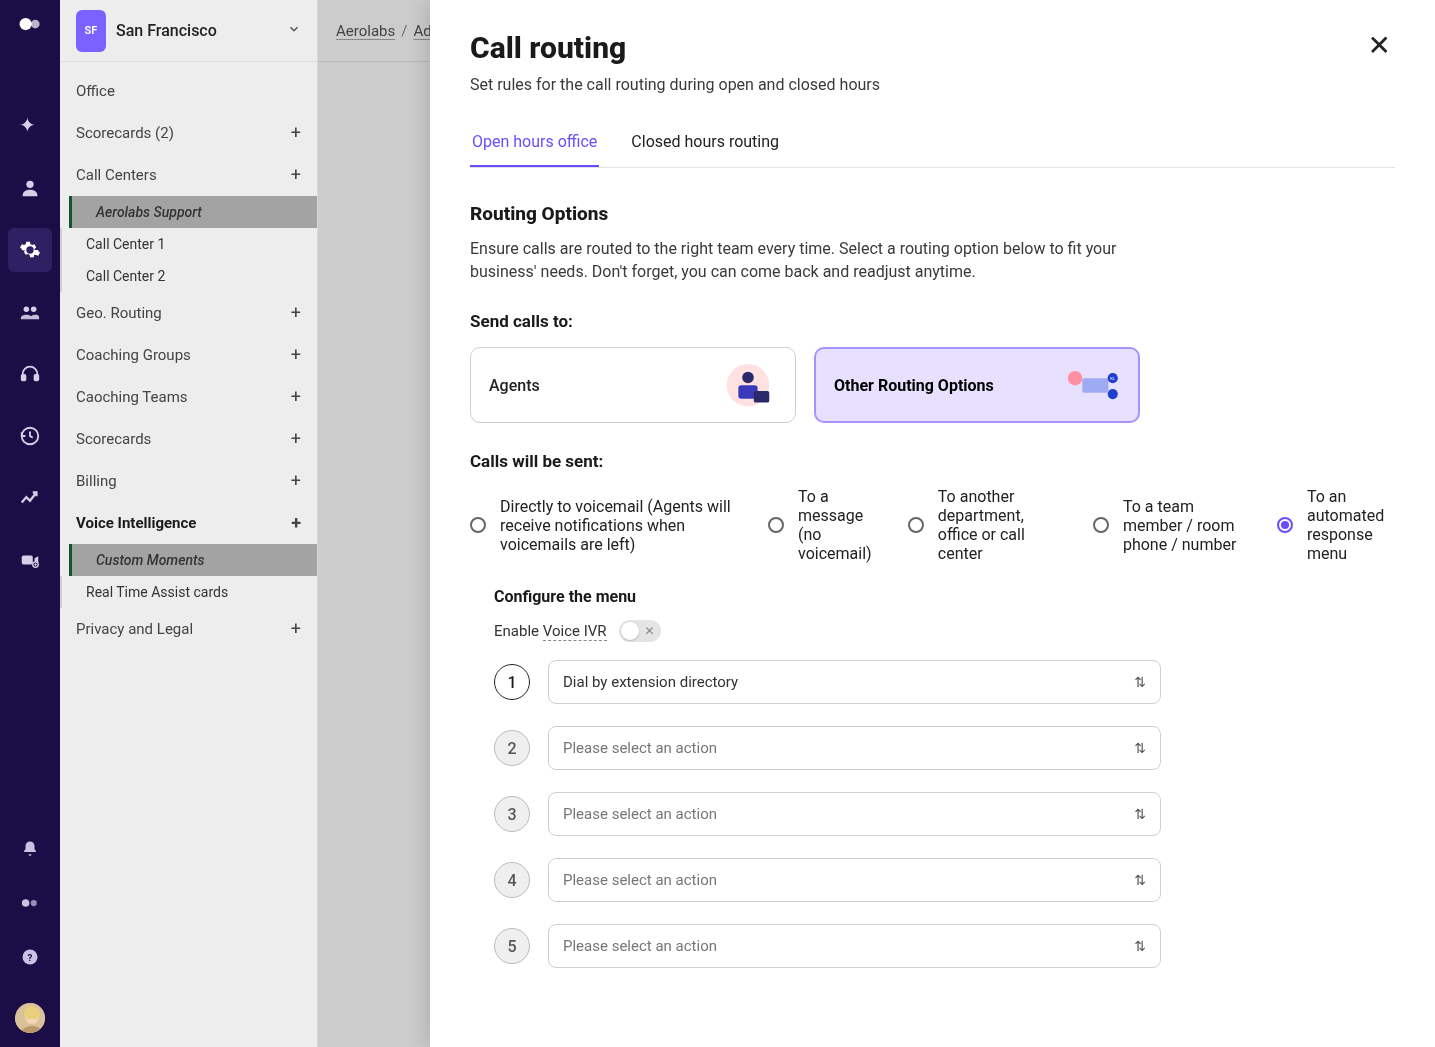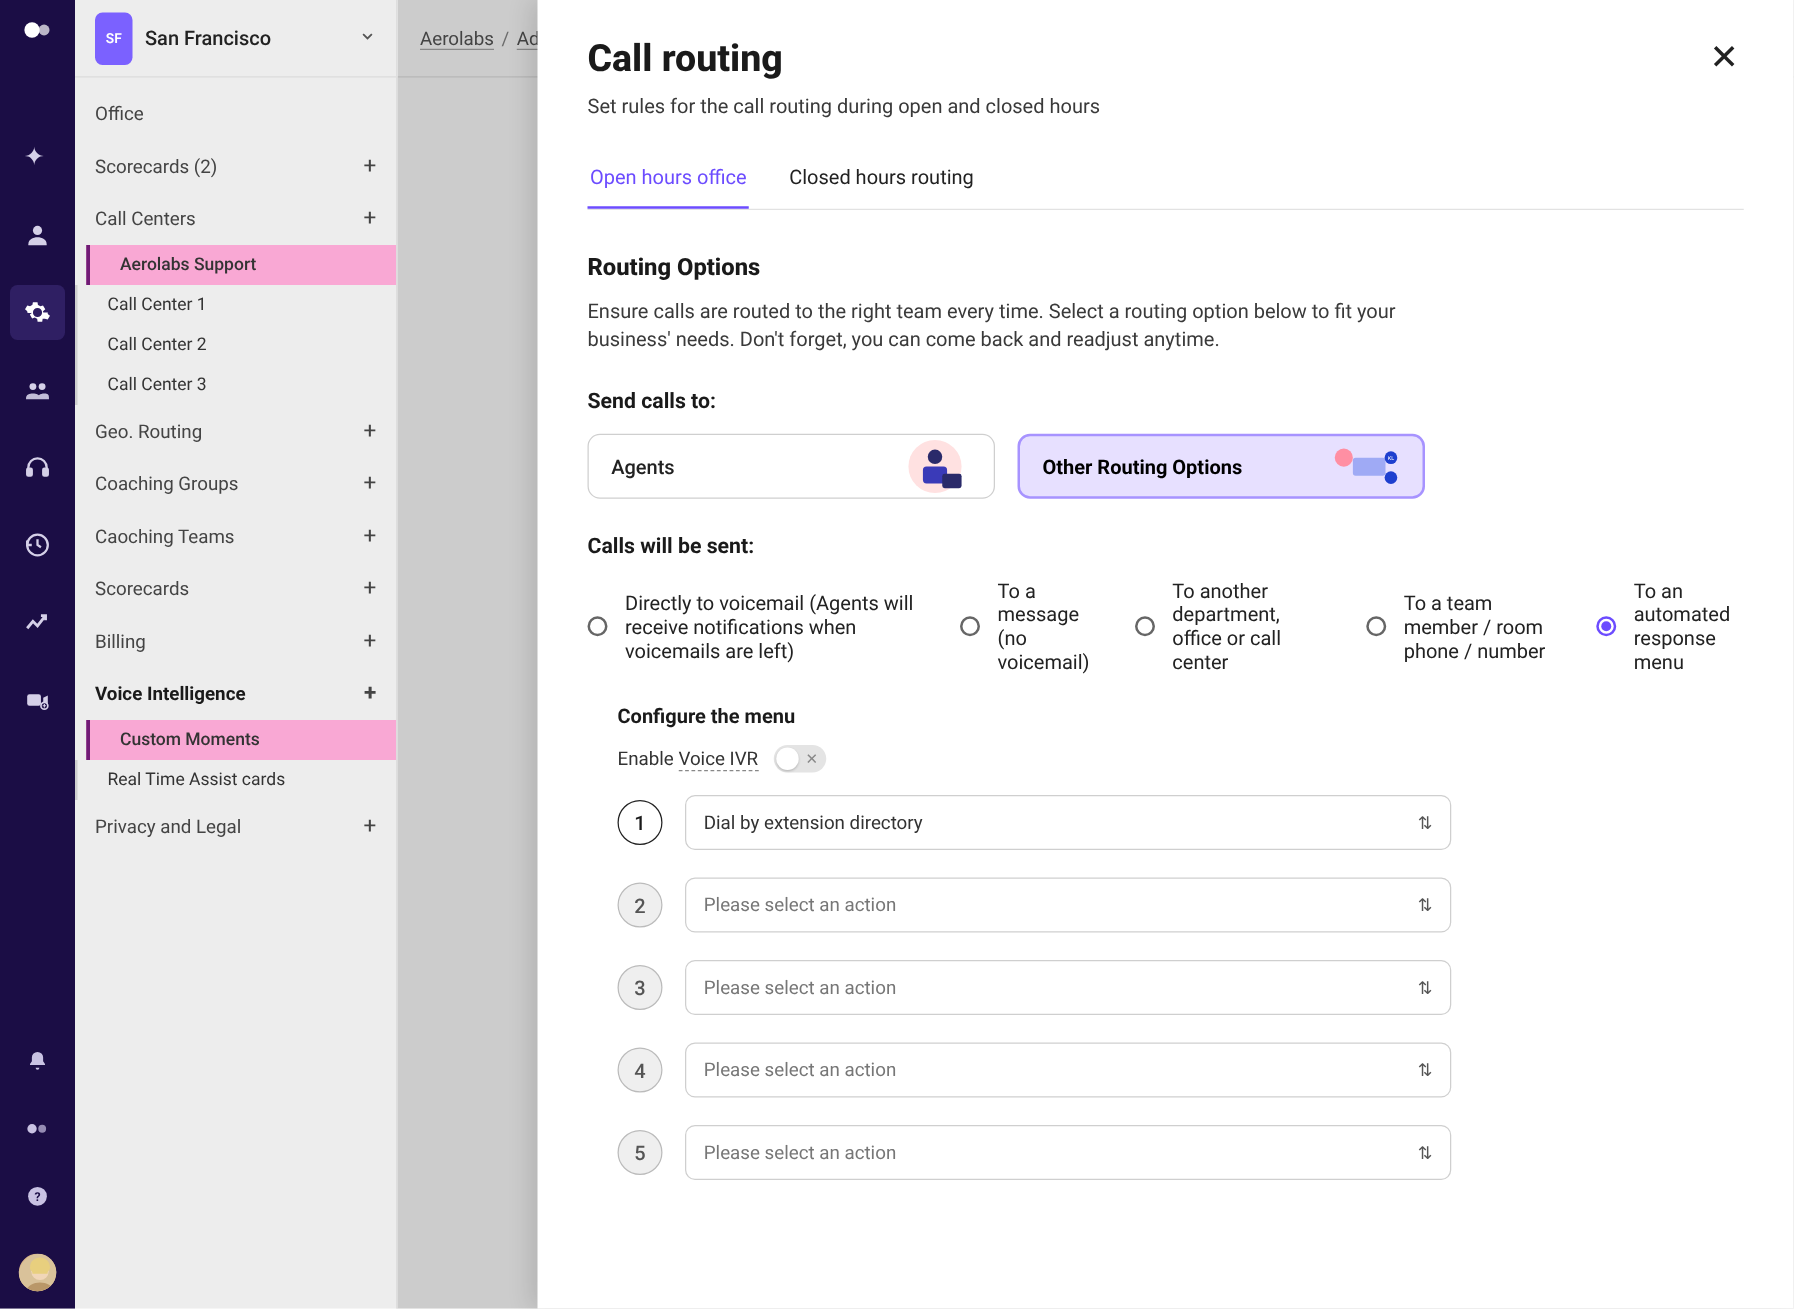--- a/index.html
+++ b/index.html
@@ -24,21 +24,21 @@
   .ws-badge { width: 30px; height: 42px; border-radius: 6px; background: #7b61ff; color: #fff; display: flex; align-items: center; justify-content: center; font-size: 11px; font-weight: 600; }
   .ws-name { flex:1; font-size: 16px; font-weight: 500; color:#222; }
   .ws-caret { color:#555; }
 
   .side-scroll { overflow-y:auto; flex:1; padding-top:8px;}
   .side-section { padding: 12px 16px 12px 16px; font-size:15px; color:#444; display:flex; align-items:center; justify-content:space-between; cursor:pointer;}
   .side-section.bold { font-weight:700; color:#1a1a1a; }
   .side-section .plus { color:#444; font-size:18px; line-height:1;}
   .side-children { }
   .side-child { font-size:14px; color:#333; padding:8px 12px 8px 24px; margin-left:0; border-left:2px solid #cfcfcf; cursor:pointer;}
-  .side-child.active { background:#f9a8d4; border-left:3px solid #701a75; font-weight:500; margin-left:9px;}
+  .side-child.active { background:#a3a3a3; border-left:3px solid #14532d; font-weight:500; margin-left:9px;font-style:italic;}
 
   
   .main { flex:1; position:relative; background:#fff;}
   .crumbbar { height:62px; display:flex; align-items:center; padding:0 18px; border-bottom:1px solid #e6e6e6; font-size:15px; color:#555; background:#fff;}
   .crumbbar a { color:#555; text-decoration-color:#aaa; text-decoration-thickness:1px; text-underline-offset:3px;}
   .crumbbar .sep { margin:0 6px; color:#888;}
 
   .scrim { position:absolute; inset:0; background:rgba(0,0,0,0.20); }
 
   
@@ -50,21 +50,21 @@
   .tabs { display:flex; gap:30px; border-bottom:1px solid #e2e2e2; margin-top:26px;}
   .tab { padding:12px 2px 14px 2px; font-size:16px; color:#222; cursor:pointer; border-bottom:2px solid transparent;}
   .tab.active { color:#6c4cff; border-bottom:2px solid #6c4cff;}
 
   .sect-title { font-size:19px; font-weight:800; margin-top:34px;}
   .sect-desc { font-size:16px; color:#3a3a3a; margin-top:12px; max-width:660px; line-height:1.45;}
 
   .label-strong { font-size:17px; font-weight:700; margin-top:28px; }
 
   .card-row { display:flex; gap:18px; margin-top:16px;}
-  .route-card { flex:0 0 326px; height:52px; border:1px solid #cfcfcf; border-radius:10px; display:flex; align-items:center; justify-content:space-between; padding:0 18px; cursor:pointer; background:#fff;}
+  .route-card { flex:0 0 326px; height:76px; border:1px solid #cfcfcf; border-radius:10px; display:flex; align-items:center; justify-content:space-between; padding:0 18px; cursor:pointer; background:#fff;}
   .route-card .txt { font-size:16px; font-weight:500; color:#222;}
   .route-card.selected { border:2px solid #a793ff; background:#e7e0ff;}
   .route-card.selected .txt { color:#000000; font-weight:700;}
   .route-card .illus { width:58px; height:48px; display:flex; align-items:center; justify-content:center;}
 
   .radios { margin-top:16px; display:flex; flex-direction:row; gap:35px;}
   .radio-row { display:flex; align-items:center; gap:14px; font-size:16px; color:#222; cursor:pointer;}
   .radio-dot { width:16px; height:16px; border:2px solid #666; border-radius:50%; flex-shrink:0; position:relative;}
   .radio-row.checked .radio-dot { border-color:#6c4cff;}
   .radio-row.checked .radio-dot::after { content:''; position:absolute; inset:2px; border-radius:50%; background:#6c4cff;}
@@ -195,21 +195,20 @@
         <span class="plus">+</span>
       </div>
     <div class="side-section">
         <span>Call Centers</span>
         <span class="plus">+</span>
       </div>
     <div class="side-children">
       <div class="side-child active">Aerolabs Support</div>
       <div class="side-child">Call Center 1</div>
       <div class="side-child">Call Center 2</div>
-      <div class="side-child">Call Center 3</div>
     </div>
     <div class="side-section">
         <span>Geo. Routing</span>
         <span class="plus">+</span>
       </div>
     <div class="side-section">
         <span>Coaching Groups</span>
         <span class="plus">+</span>
       </div>
     <div class="side-section">

